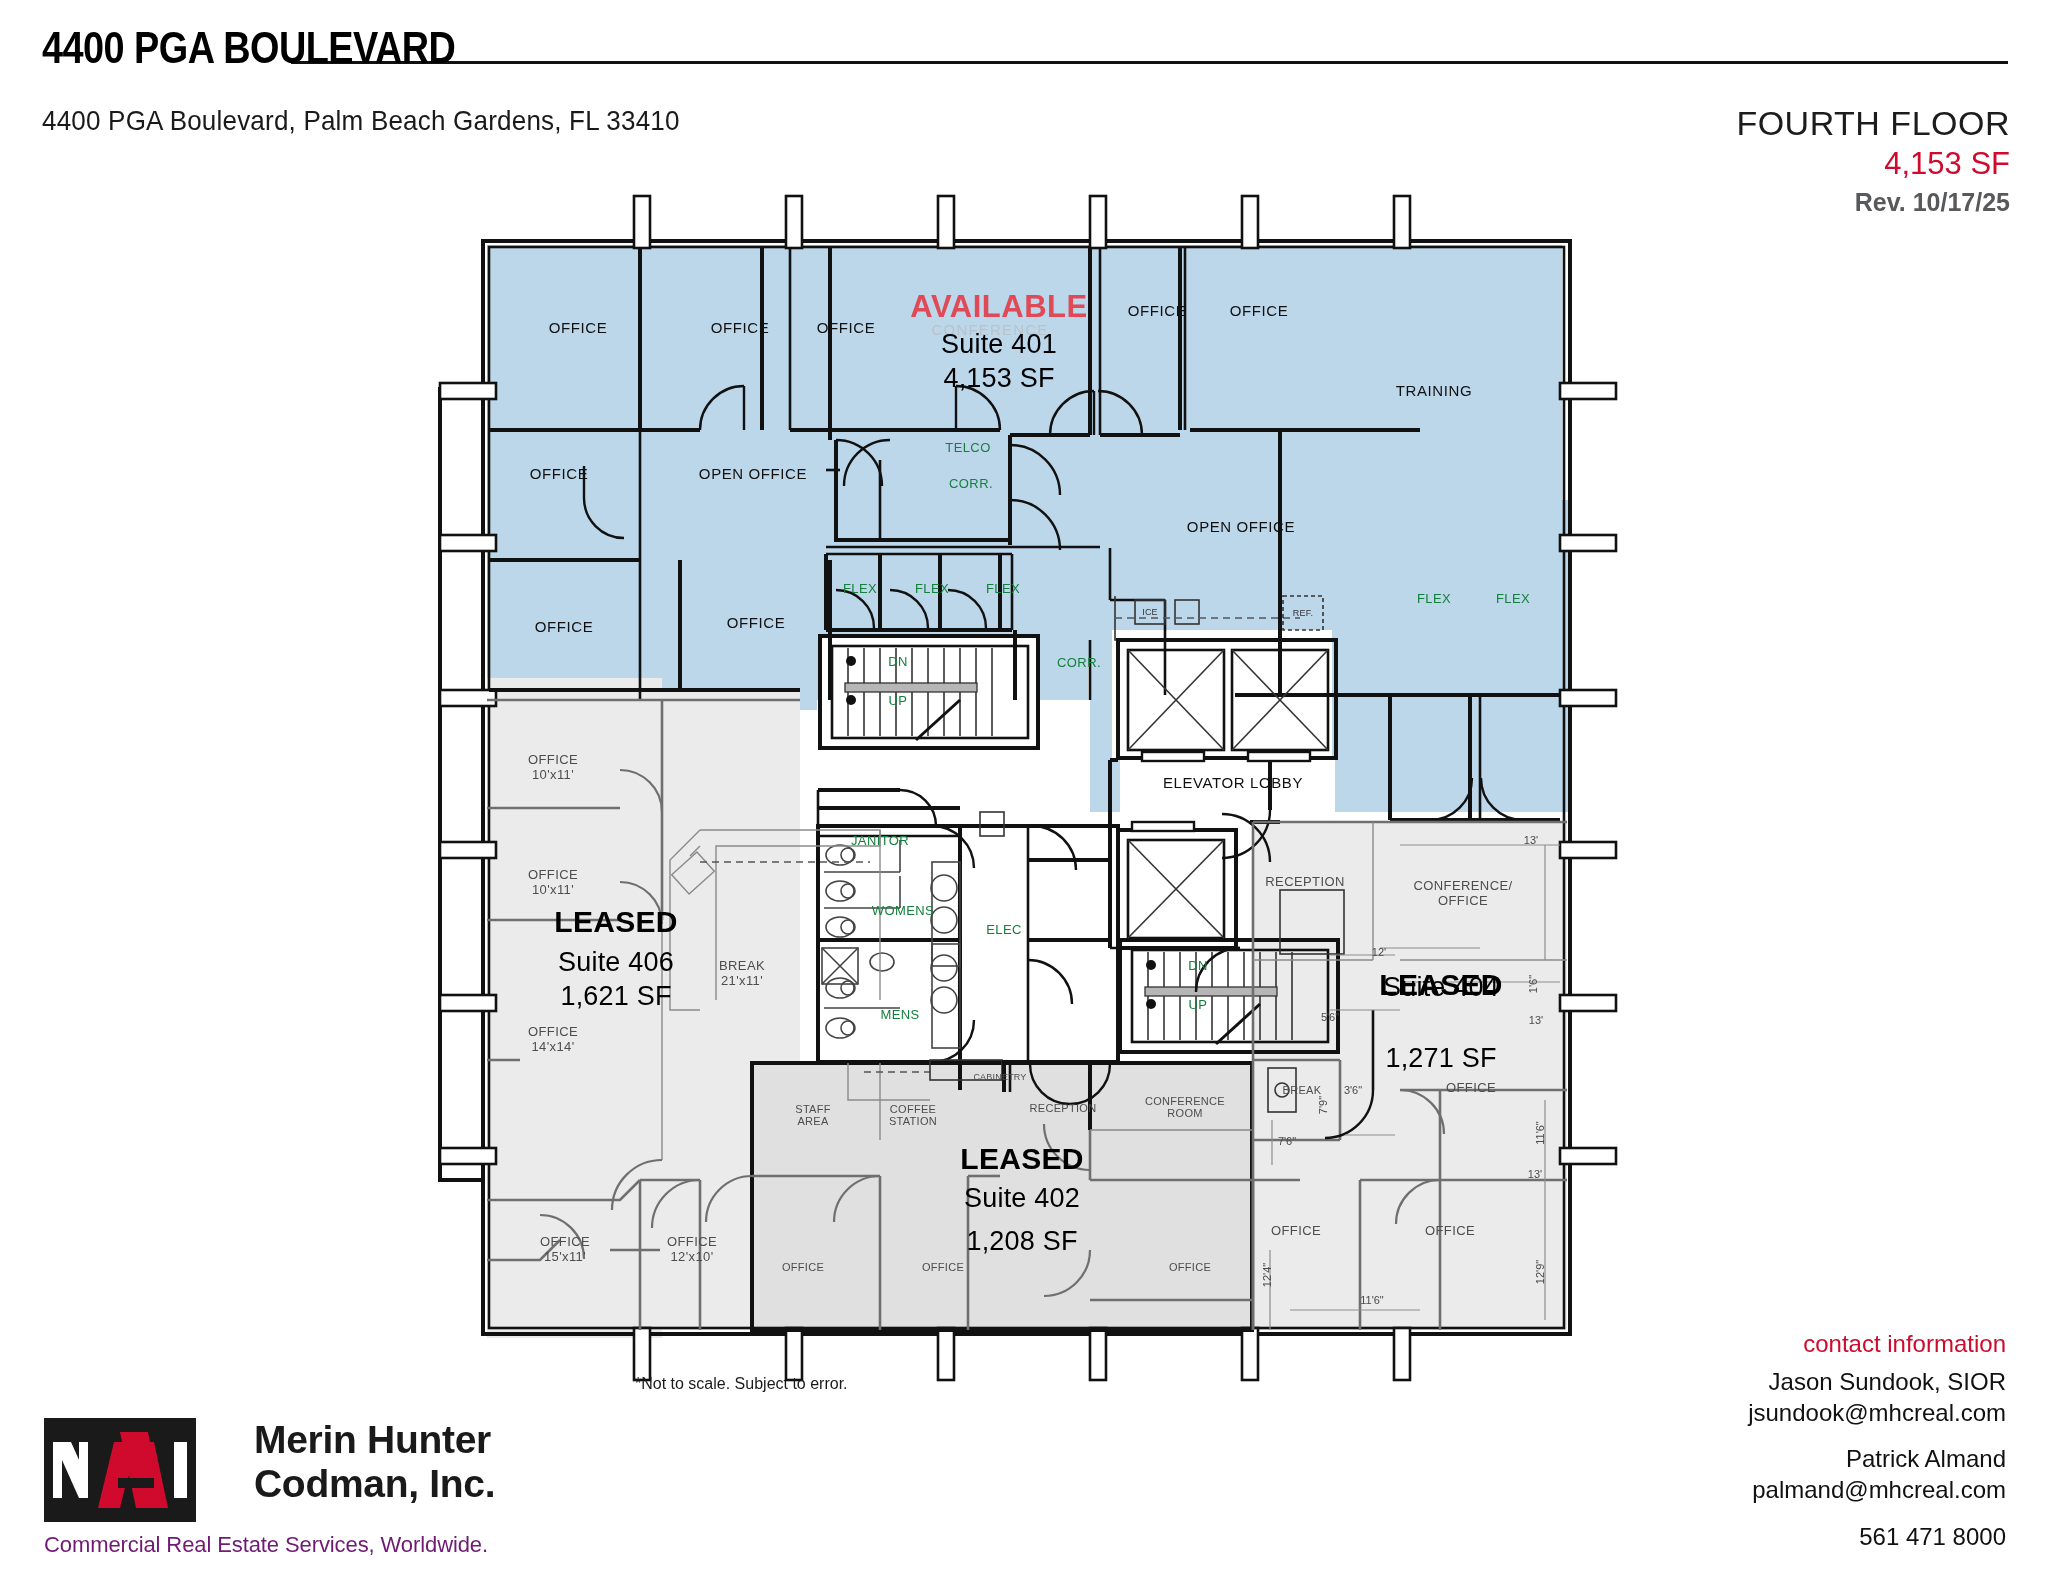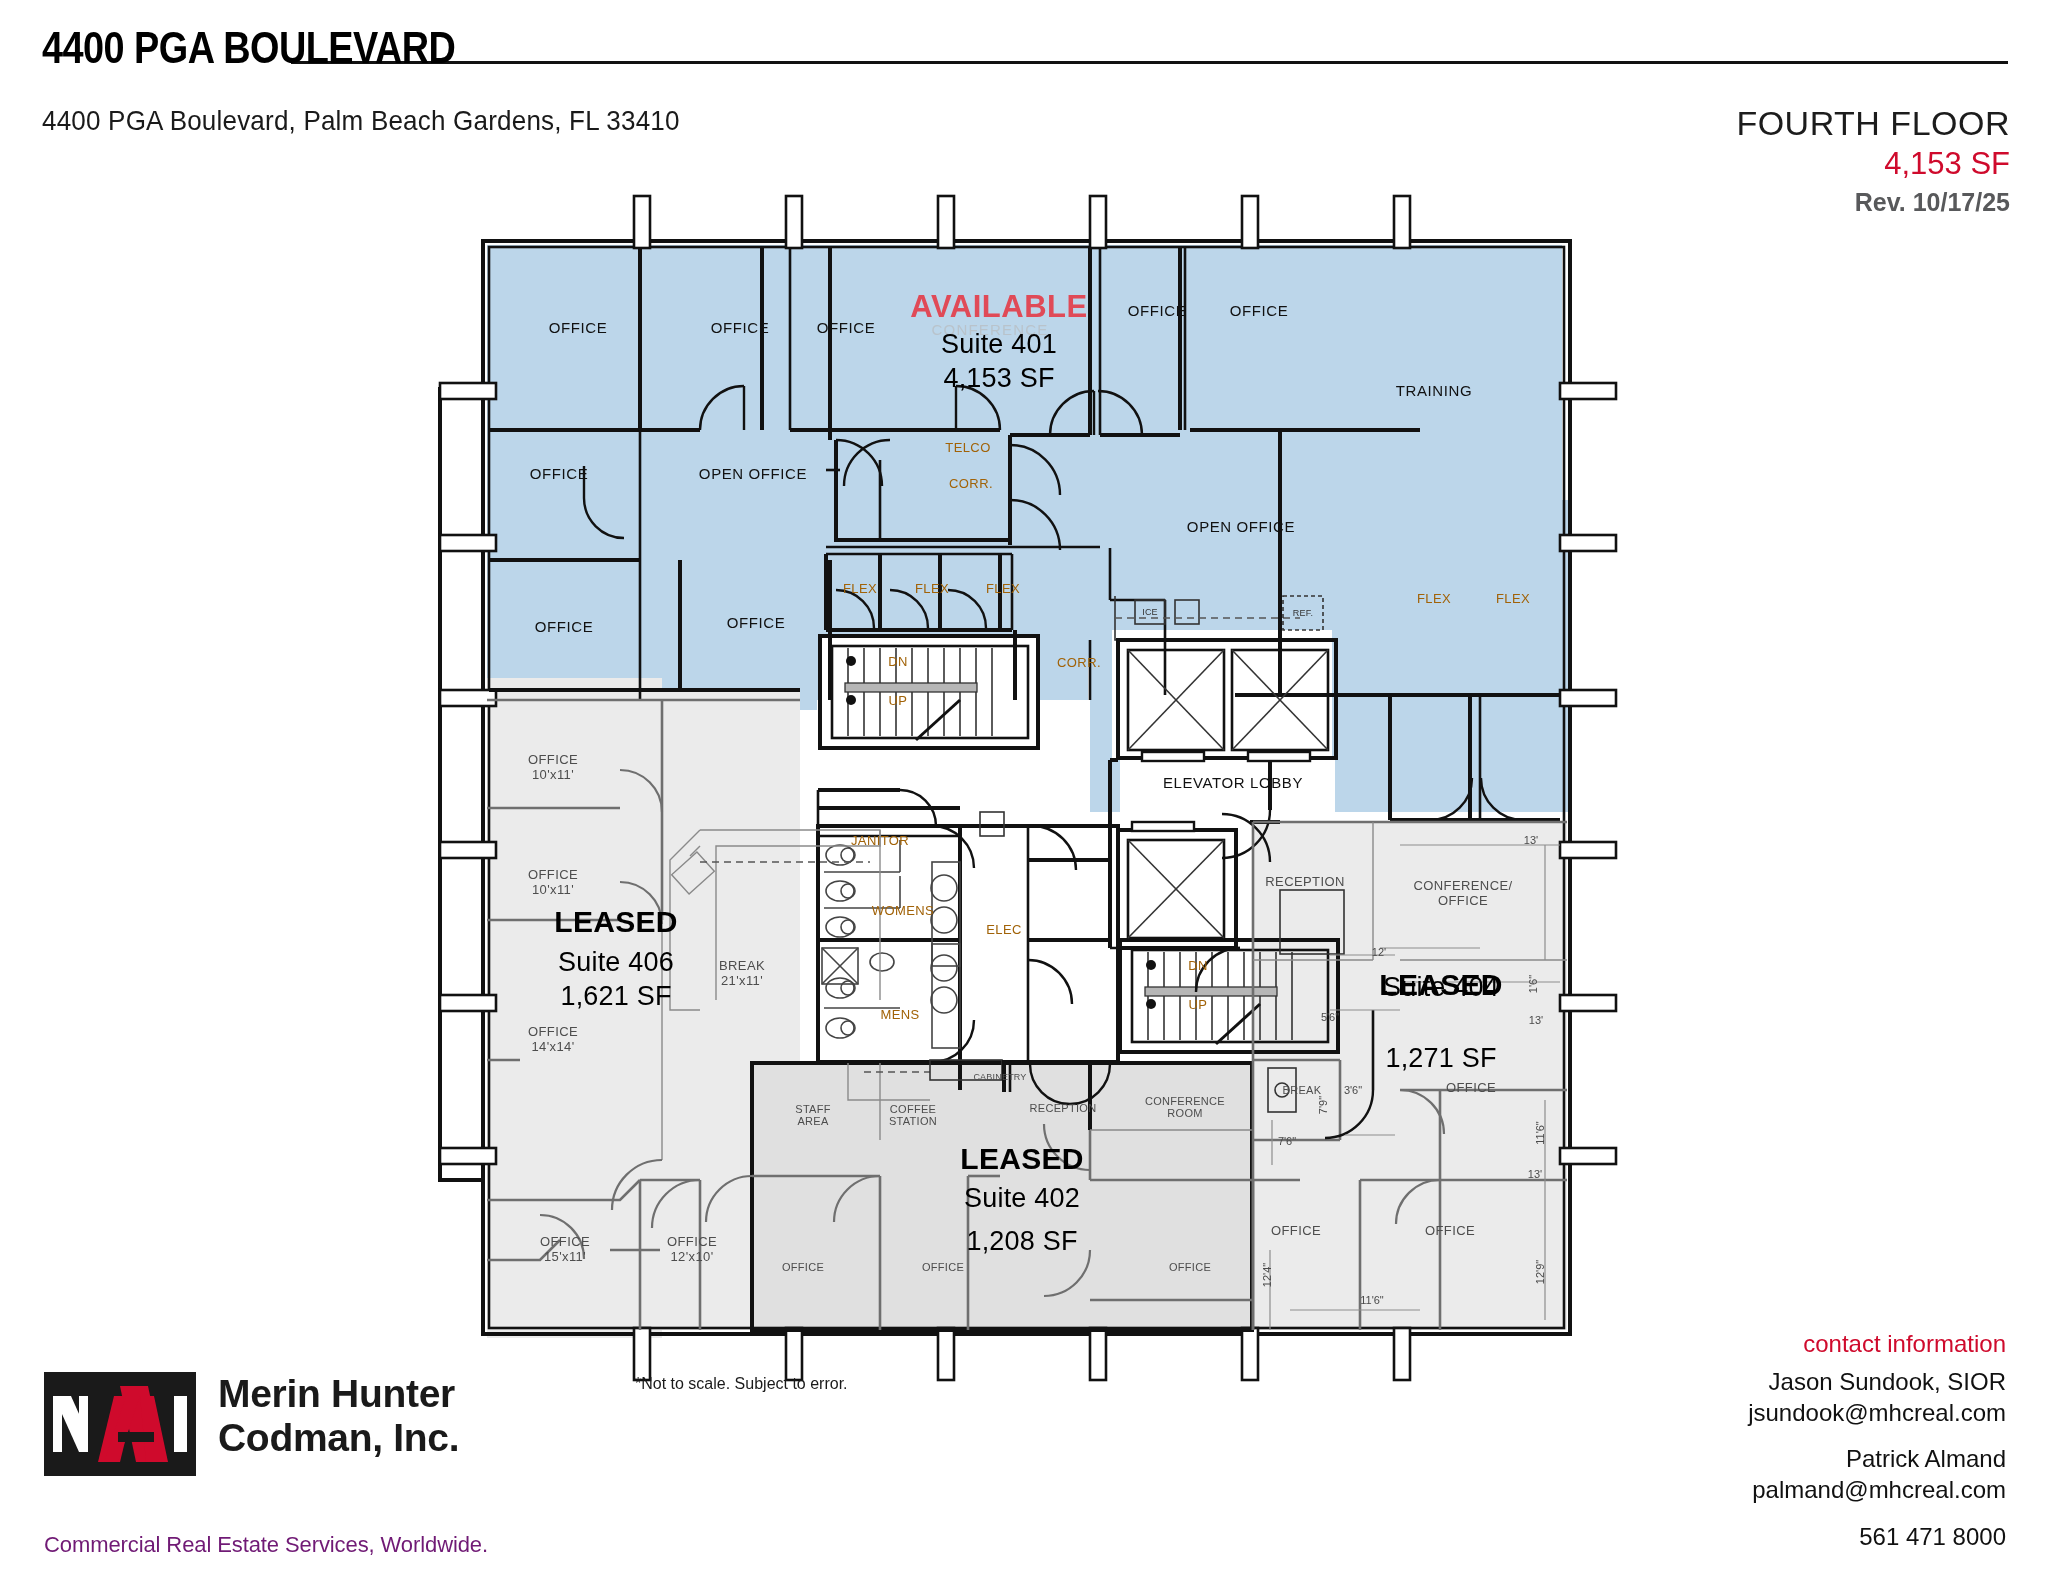--- a/index.html
+++ b/index.html
@@ -93,21 +93,21 @@
   .plabel {
     position: absolute;
     color: #000;
     white-space: pre;
     text-align: center;
     line-height: 1.12;
     transform: translate(-50%, -50%);
     pointer-events: none;
   }
   .room   { font-size: 15px; letter-spacing: 0.6px; color:#111; }
-  .room-s { font-size: 13px; letter-spacing: 0.4px; color:#a16207; }
+  .room-s { font-size: 13px; letter-spacing: 0.4px; color:#15803d; }
   .room-xs{ font-size: 11px; letter-spacing: 0.3px; color:#222; }
   .room-xxs{font-size: 9px;  letter-spacing: 0.2px; color:#333; }
   .dimtxt-s { font-size: 11px; color:#4a4a4a; }
   .grayroom { color:#4d4d4d; }
 
   .suite-avail {
     font-size: 31px;
     font-weight: bold;
     color: #e04a57;
     letter-spacing: 0.5px;
@@ -129,23 +129,24 @@
   #not-to-scale {
     position: absolute;
     left: 635px; top: 1375px;
     font-size: 16px;
     color: #1a1a1a;
   }
 
   
   #logo-block {
     position: absolute;
-    left: 44px; top: 1372px;
+    left: 44px; top: 1418px;
     display: flex;
     align-items: flex-start;
+    gap: 36px;
   }
   #nai-mark {
     width: 152px; height: 104px;
     position: relative;
     flex: none;
   }
   #nai-words {
     margin-left: 22px;
     font-family: "Liberation Sans Narrow", "Liberation Sans", sans-serif;
     font-weight: bold;

